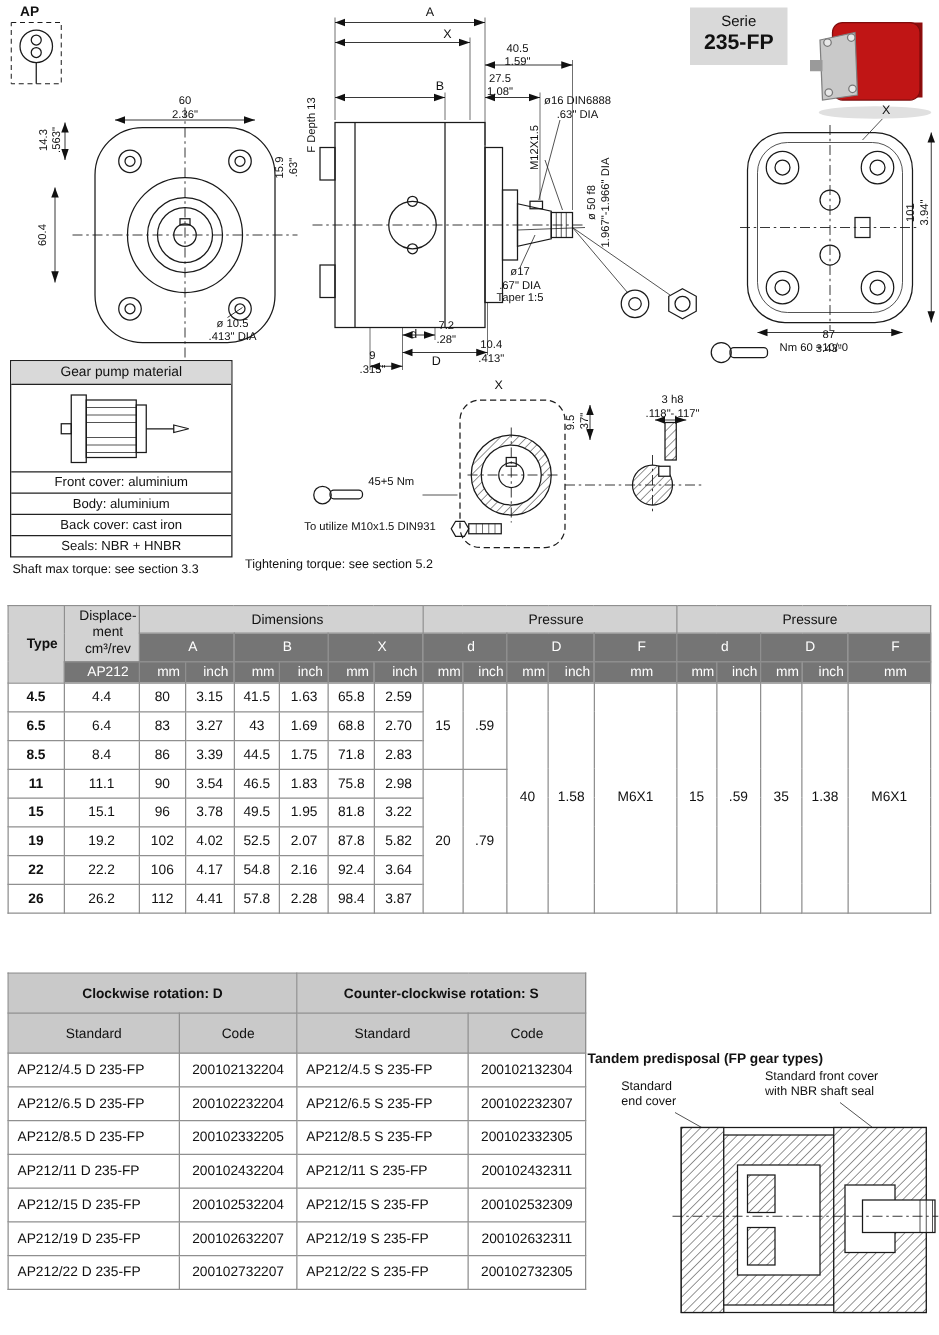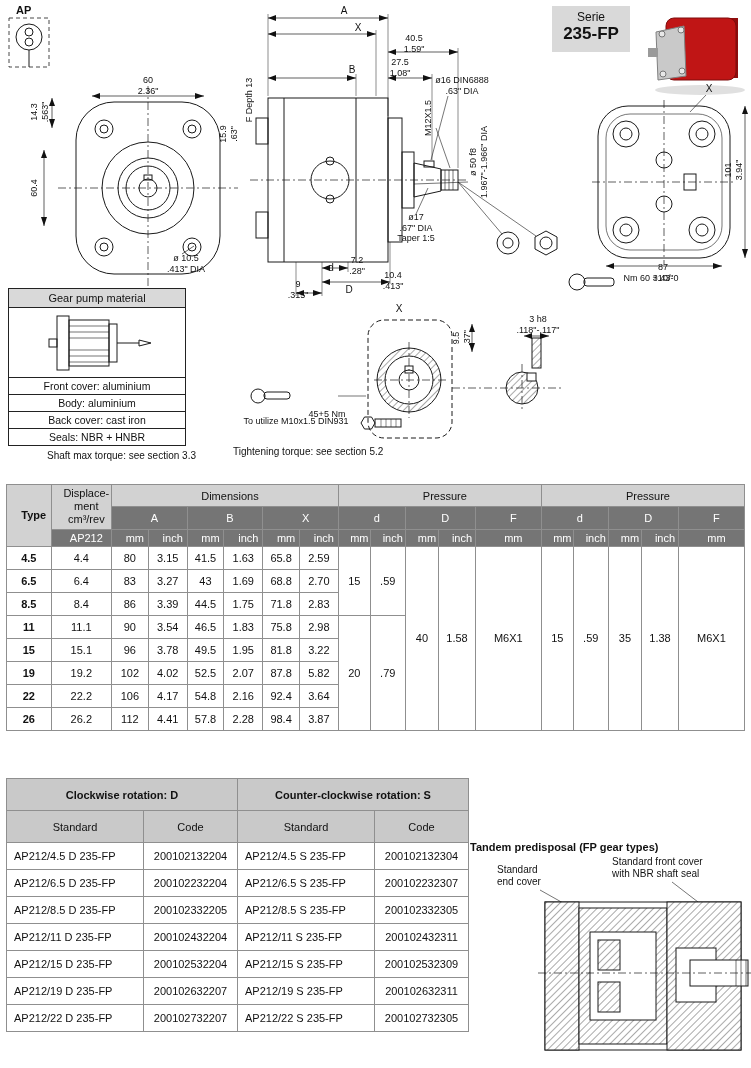--- a/index.html
+++ b/index.html
@@ -2,21 +2,21 @@
 <html><head>
 <meta charset="utf-8">
 <style>
   * { box-sizing: border-box; }
   html,body { margin:0; padding:0; background:#fff; }
   body { font-family:"Liberation Sans", sans-serif; color:#111; }
   .page { position:relative; width:751px; height:1068px; background:#fff; overflow:hidden; }
 
   .abs { position:absolute; }
   .dim-label { position:absolute; font-size:9px; line-height:1.18; text-align:center; white-space:nowrap; color:#111; }
-  .note { position:absolute; font-size:10px; white-space:nowrap;margin-left:37px; }
+  .note { position:absolute; font-size:10px; white-space:nowrap; }
 
   .ap-corner { position:absolute; left:16px; top:4px; font-size:11px; font-weight:bold; }
 
   .serie-badge { position:absolute; left:552px; top:6px; width:78px; height:46px; background:#d9d9d9; text-align:center; }
   .serie-badge .l1 { font-size:12px; padding-top:4px; }
   .serie-badge .l2 { font-size:17px; font-weight:bold; }
 
   .material-box { position:absolute; left:8px; top:288px; width:178px; border:1px solid #222; background:#fff; }
   .material-box .mb-title { background:#d9d9d9; border-bottom:1px solid #222; text-align:center; font-size:11px; padding:3px 0; }
   .material-box .mb-draw { height:70px; border-bottom:1px solid #222; position:relative; }
@@ -316,21 +316,21 @@
         <div>X</div>
       </div>
       <div class="dim-label" style="left: 462px; top: 338px; transform: translate(-50%, -50%) rotate(-90deg);">
         <div>9.5</div>
         <div>.37"</div>
       </div>
       <div class="dim-label" style="left: 538px; top: 325px; transform: translate(-50%, -50%);">
         <div>3 h8</div>
         <div>.118"-.117"</div>
       </div>
-      <div class="dim-label" style="left: 313px; top: 414px; transform: translate(-50%, -50%); margin-left: 14px;">
+      <div class="dim-label" style="left: 313px; top: 385px; transform: translate(-50%, -50%);">
         <div>45+5 Nm</div>
       </div>
       <div class="dim-label" style="left: 296px; top: 421px; transform: translate(-50%, -50%);">
         <div>To utilize M10x1.5 DIN931</div>
       </div>
     </div>
 
   <div class="serie-badge">
     <div class="l1">Serie</div>
     <div class="l2">235-FP</div>

